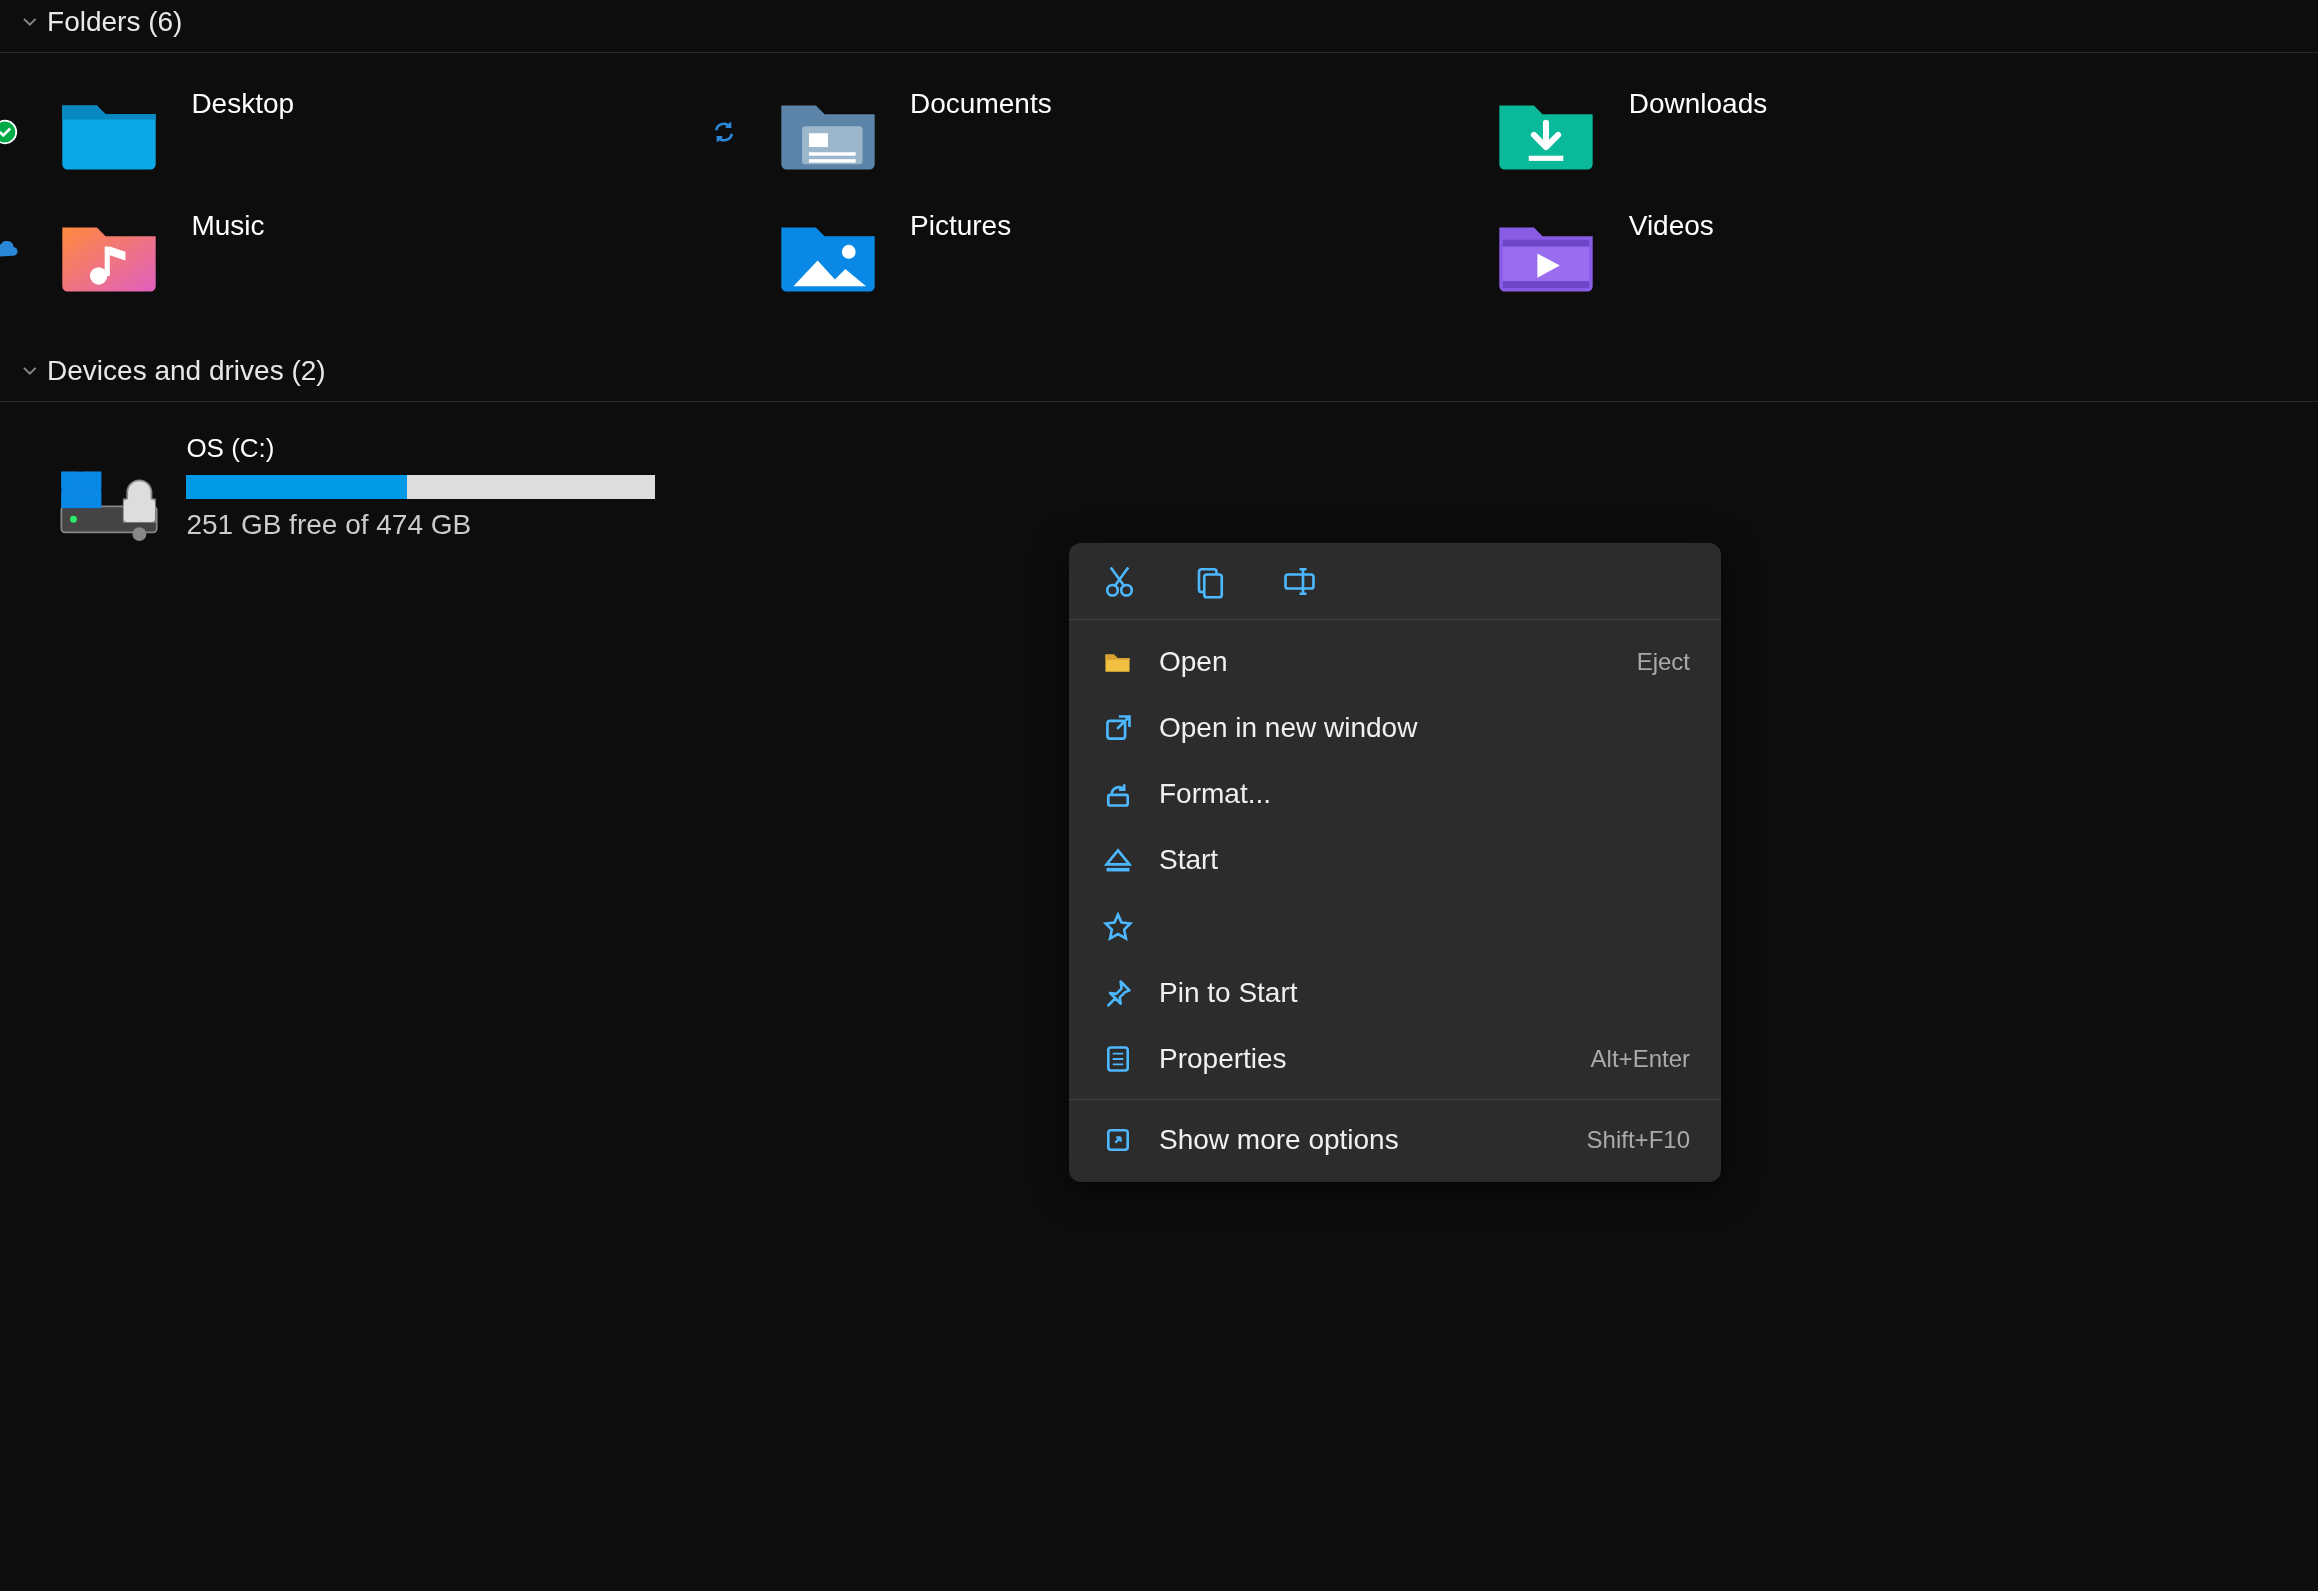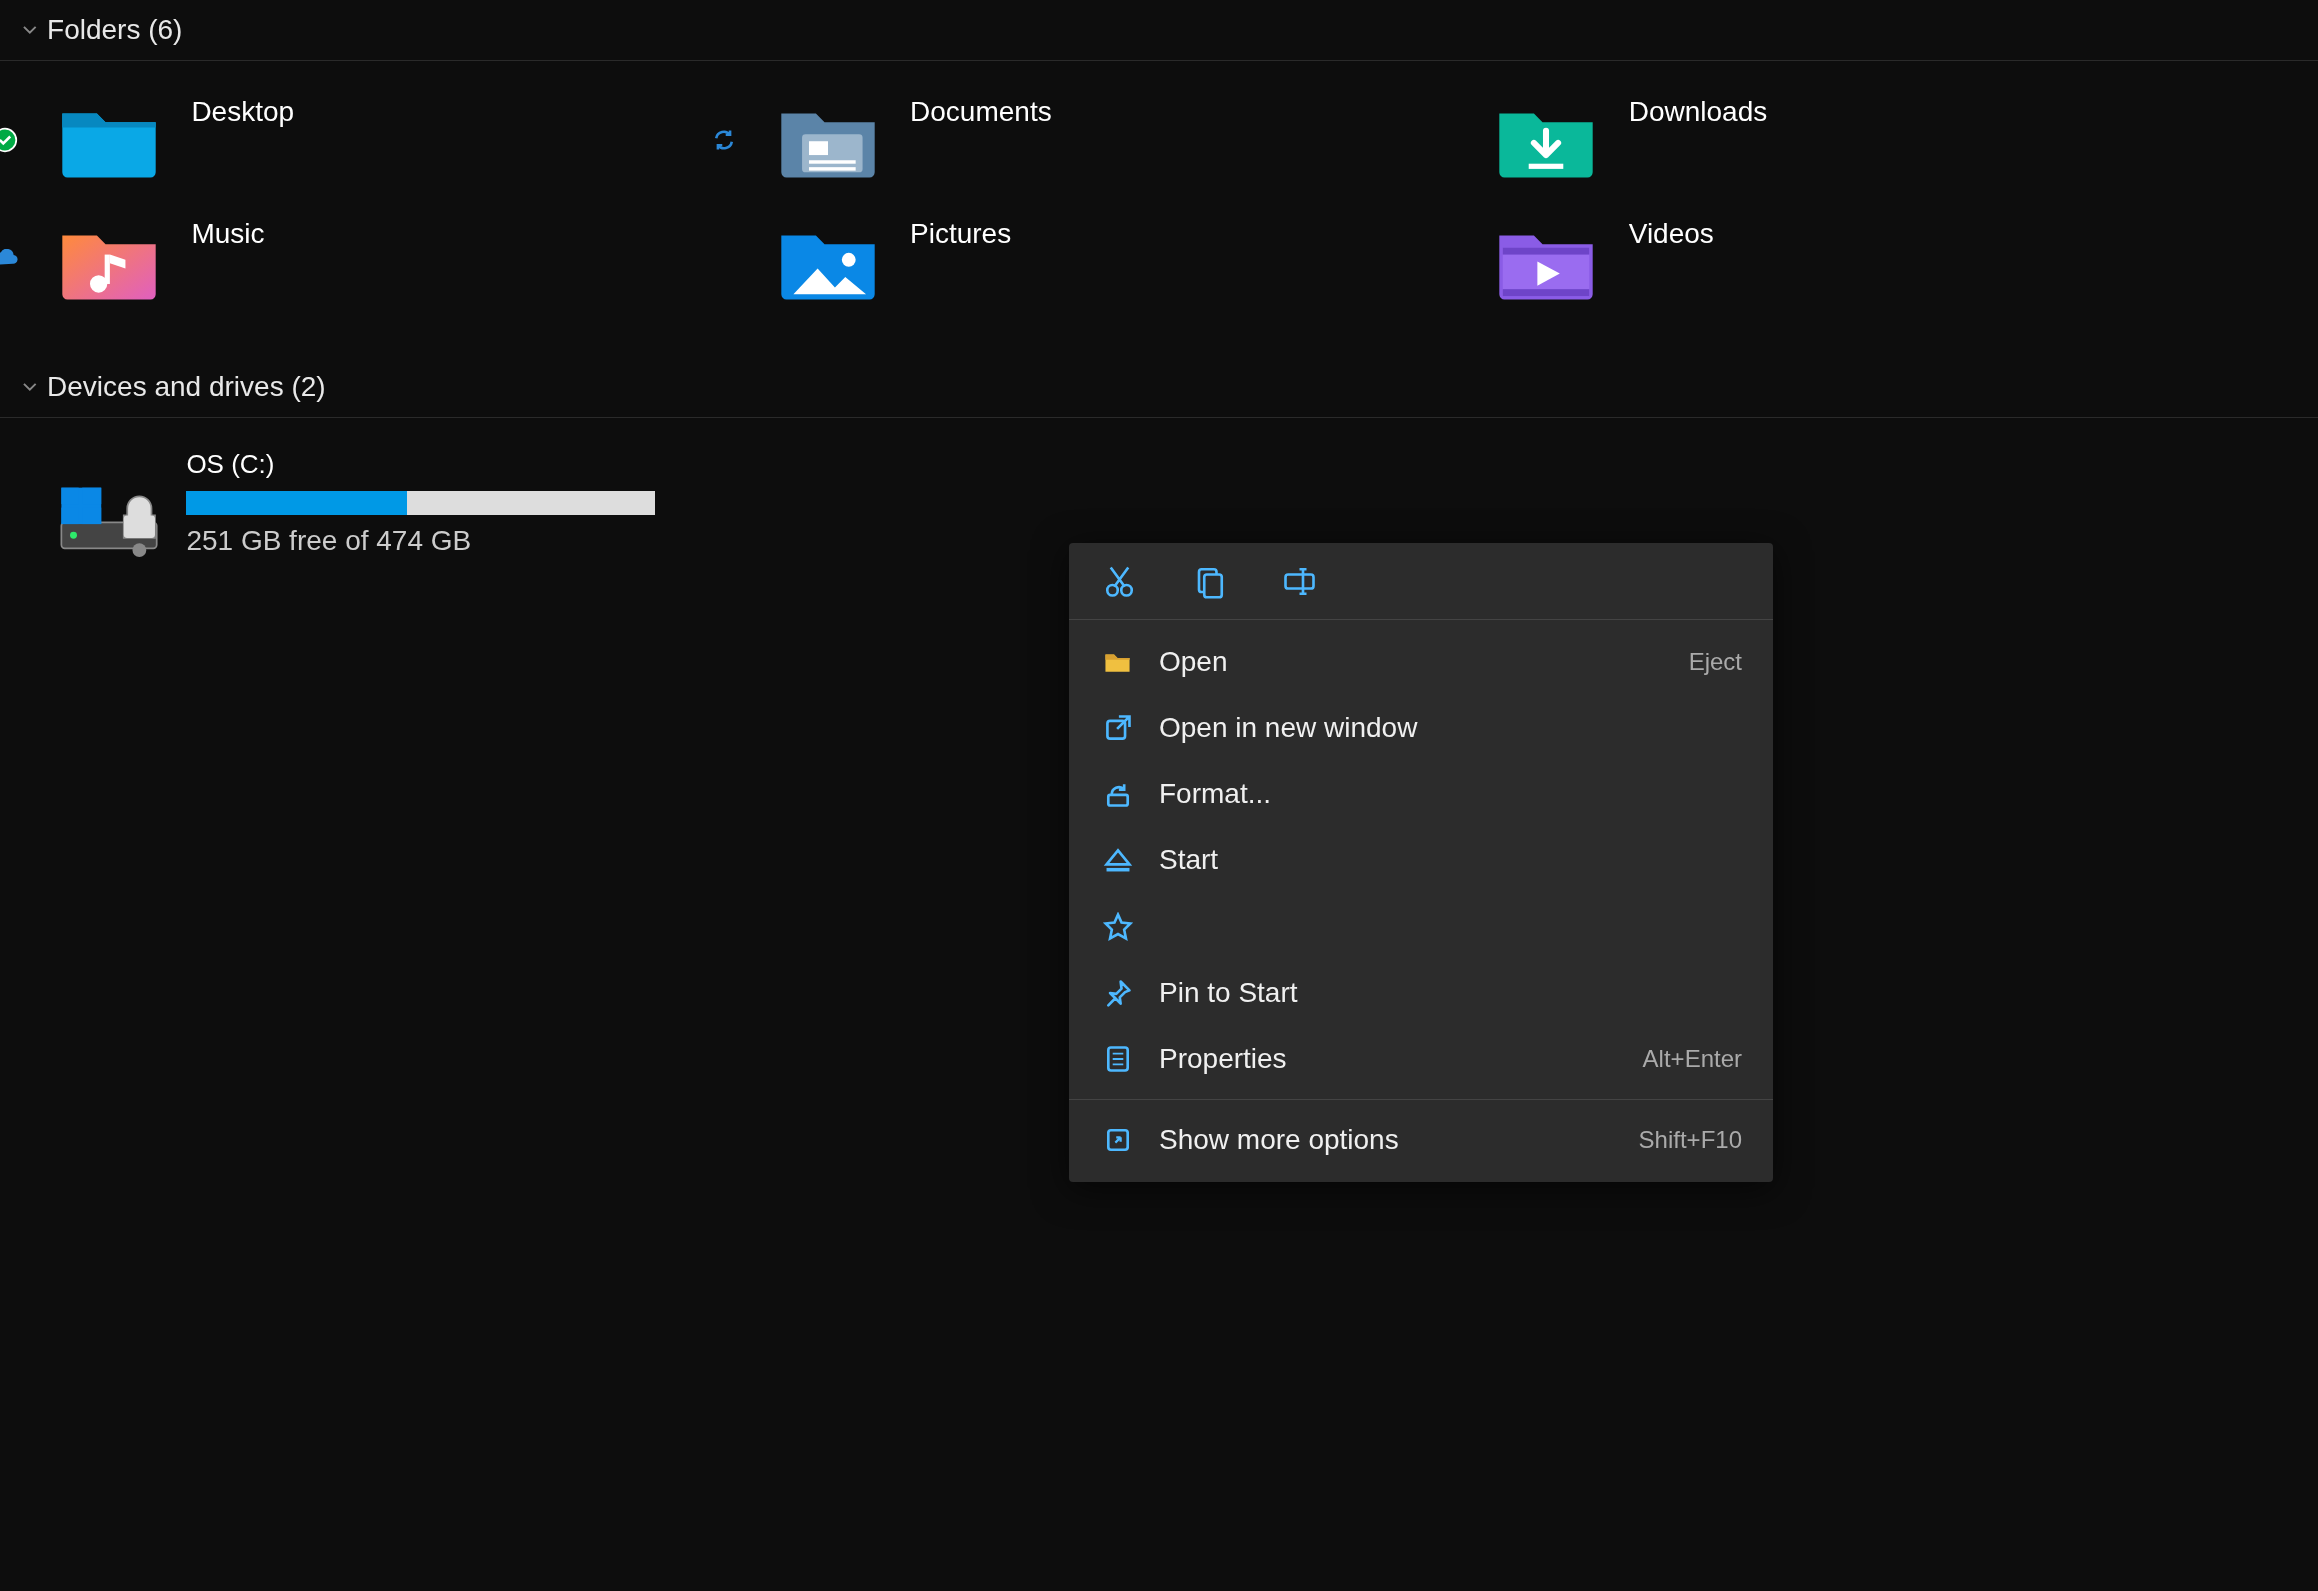--- a/index.html
+++ b/index.html
@@ -1,37 +1,37 @@
 <!DOCTYPE html>
 <html style="font-size:14px"><head>
 <meta charset="utf-8">
 <style>
 * { margin:0; padding:0; box-sizing:border-box; font-family:"Segoe UI",Arial,sans-serif; }
 body { background:#0d0d0d; color:#fff; width:2319px; height:1592px; overflow:hidden; position:relative; }
-.section-header { display:flex; align-items:center; gap:8.7px; padding:14px 21px 14px 21px; border-bottom:0.9px solid #2a2a2a; font-size:28px; color:#e8e8e8; font-weight:400; }
+.section-header { display:flex; align-items:center; gap:8.7px; padding:6px 21px 14px 21px; border-bottom:0.9px solid #2a2a2a; font-size:28px; color:#e8e8e8; font-weight:400; }
 .chevron { width:17.4px; height:17.4px; display:inline-flex; align-items:center; justify-content:center; color:#888; }
 .folders-grid { display:grid; grid-template-columns:repeat(3,1fr); column-gap:0; row-gap:35px; padding:35px 35px 52px 35px; max-width:2226px; }
 .folder-item { display:flex; align-items:flex-start; gap:26px; padding-left:17.4px; position:relative; }
 .folder-icon-wrap { width:113px; height:87px; display:flex; align-items:center; justify-content:center; position:relative; }
 .folder-label { font-size:28px; color:#fff; font-weight:400; }
 .status-overlay { position:absolute; left:-43px; top:50%; transform:translateY(-50%); width:26px; height:26px; }
 .drives-area { padding:0 35px; }
 .drives-row { display:flex; gap:0; padding-top:17.4px; }
 .drive-card { display:flex; align-items:flex-end; gap:17.4px; padding:14px 21px; width:713px; }
 .drive-card.selected { background:#6a6a6a; }
 .drive-icon { width:113px; height:78px; display:flex; align-items:center; justify-content:center; position:relative; }
 .drive-info { flex:1; display:flex; flex-direction:column; gap:10.4px; }
 .drive-name { font-size:26px; color:#fff; }
 .drive-card.selected .drive-name { color:#fff; }
 .drive-card.selected .drive-sub { color:#eee; }
 .drive-bar { height:24px; background:#ddd; position:relative; width:469px; }
 .drive-bar-fill { height:100%; background:#0099e6; }
 .drive-card.selected .drive-bar { background:#fff; }
 .drive-sub { font-size:28px; color:#ccc; }
-.ctx-menu { position:absolute; left:1069px; top:543px; width:704px; background:#2c2c2c; border-radius:4px; box-shadow:0 7px 35px rgba(0,0,0,0.6); overflow:hidden; }
+.ctx-menu { position:absolute; left:1069px; top:543px; width:652px; background:#2c2c2c; border-radius:12px; box-shadow:0 7px 35px rgba(0,0,0,0.6); overflow:hidden; }
 .ctx-toolbar { display:flex; gap:52px; padding:19px 31px; border-bottom:0.9px solid #444; }
 .ctx-tool-btn { width:38px; height:38px; display:flex; align-items:center; justify-content:center; color:#4db8ff; cursor:pointer; }
 .ctx-items { padding:8.7px 0; }
 .ctx-item { display:flex; align-items:center; gap:24px; padding:15.6px 31px; font-size:28px; color:#f0f0f0; cursor:pointer; }
 .ctx-item .icon { width:35px; height:35px; display:flex; align-items:center; justify-content:center; color:#4db8ff; }
 .ctx-item .label { flex:1; }
 .ctx-item .shortcut { color:#aaa; font-size:24px; }
 .ctx-divider { height:0.9px; background:#444; margin:7px 0; }
 svg { display:block; }
 </style>

